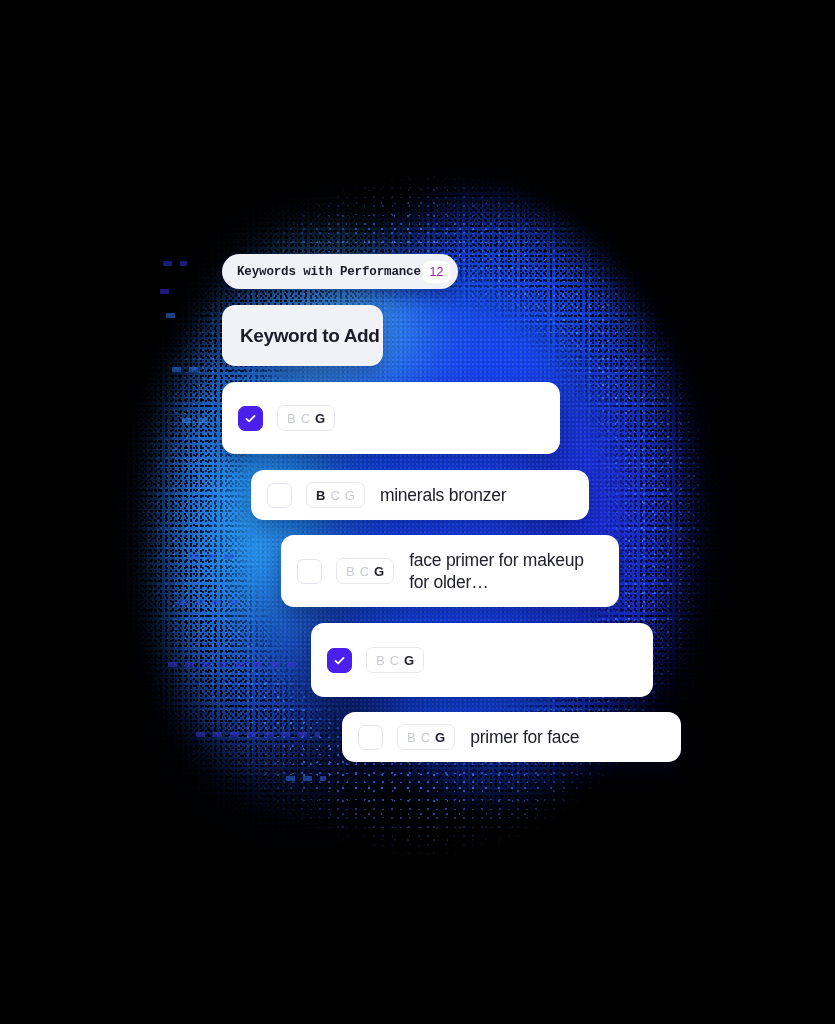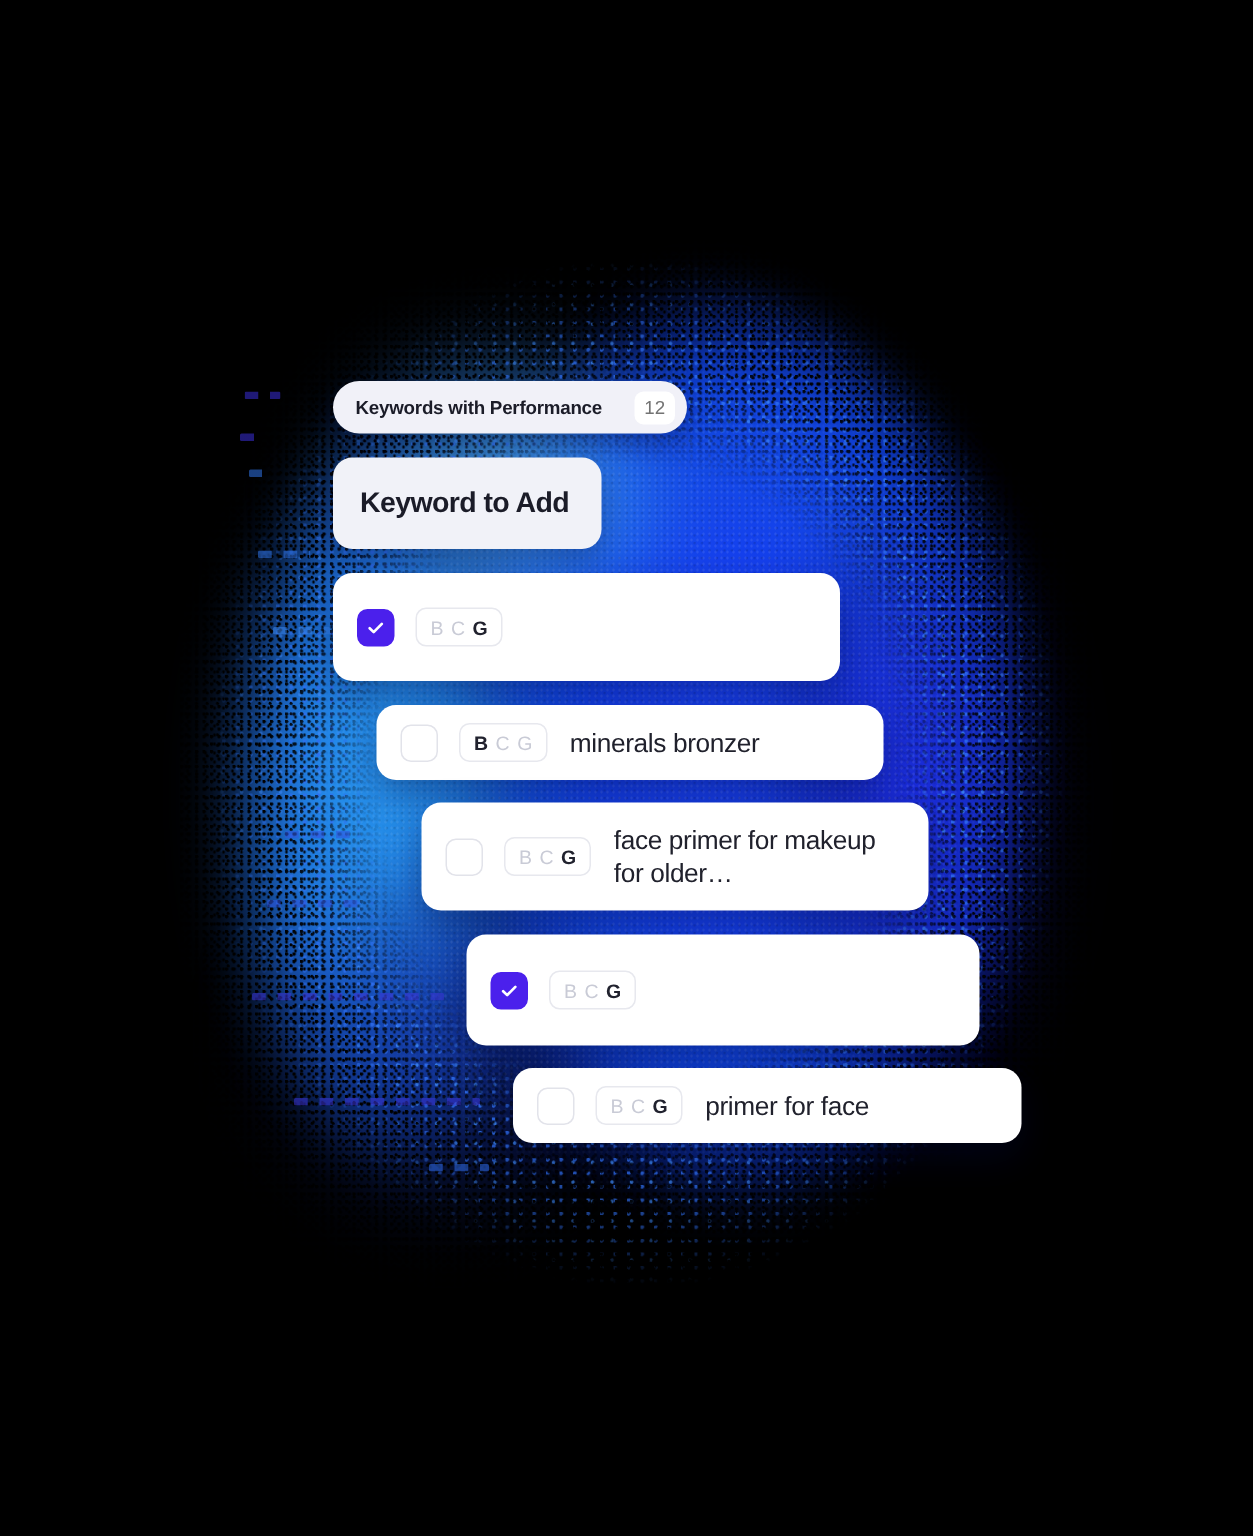--- a/index.html
+++ b/index.html
@@ -185,41 +185,42 @@
     align-items: center;
     padding: 0 8px 0 15px;
     box-shadow: 0 6px 16px rgba(0, 10, 60, 0.34);
   }
   .pill-header-label {
     font-size: 12.5px;
     font-weight: 700;
     color: #1b1c28;
     letter-spacing: -0.15px;
     white-space: nowrap;
+    font-family: Liberation Mono, monospace;
   }
   .pill-count {
     margin-left: auto;
     min-width: 27px;
     height: 22px;
     background: #ffffff;
     border-radius: 6px;
     display: flex;
     align-items: center;
     justify-content: center;
     font-size: 12.5px;
     font-weight: 500;
-    color: #737373;
+    color: #a21caf;
     padding: 0 6px;
   }
 
   .card-title {
     position: absolute;
     left: 222px;
     top: 305px;
-    width: 179px;
+    width: 161px;
     height: 61px;
     background: #f1f2f8;
     border-radius: 13px;
     display: flex;
     align-items: center;
     padding-left: 18px;
     box-shadow: 0 8px 20px rgba(0, 10, 60, 0.36);
   }
   .card-title-label {
     font-size: 19px;

